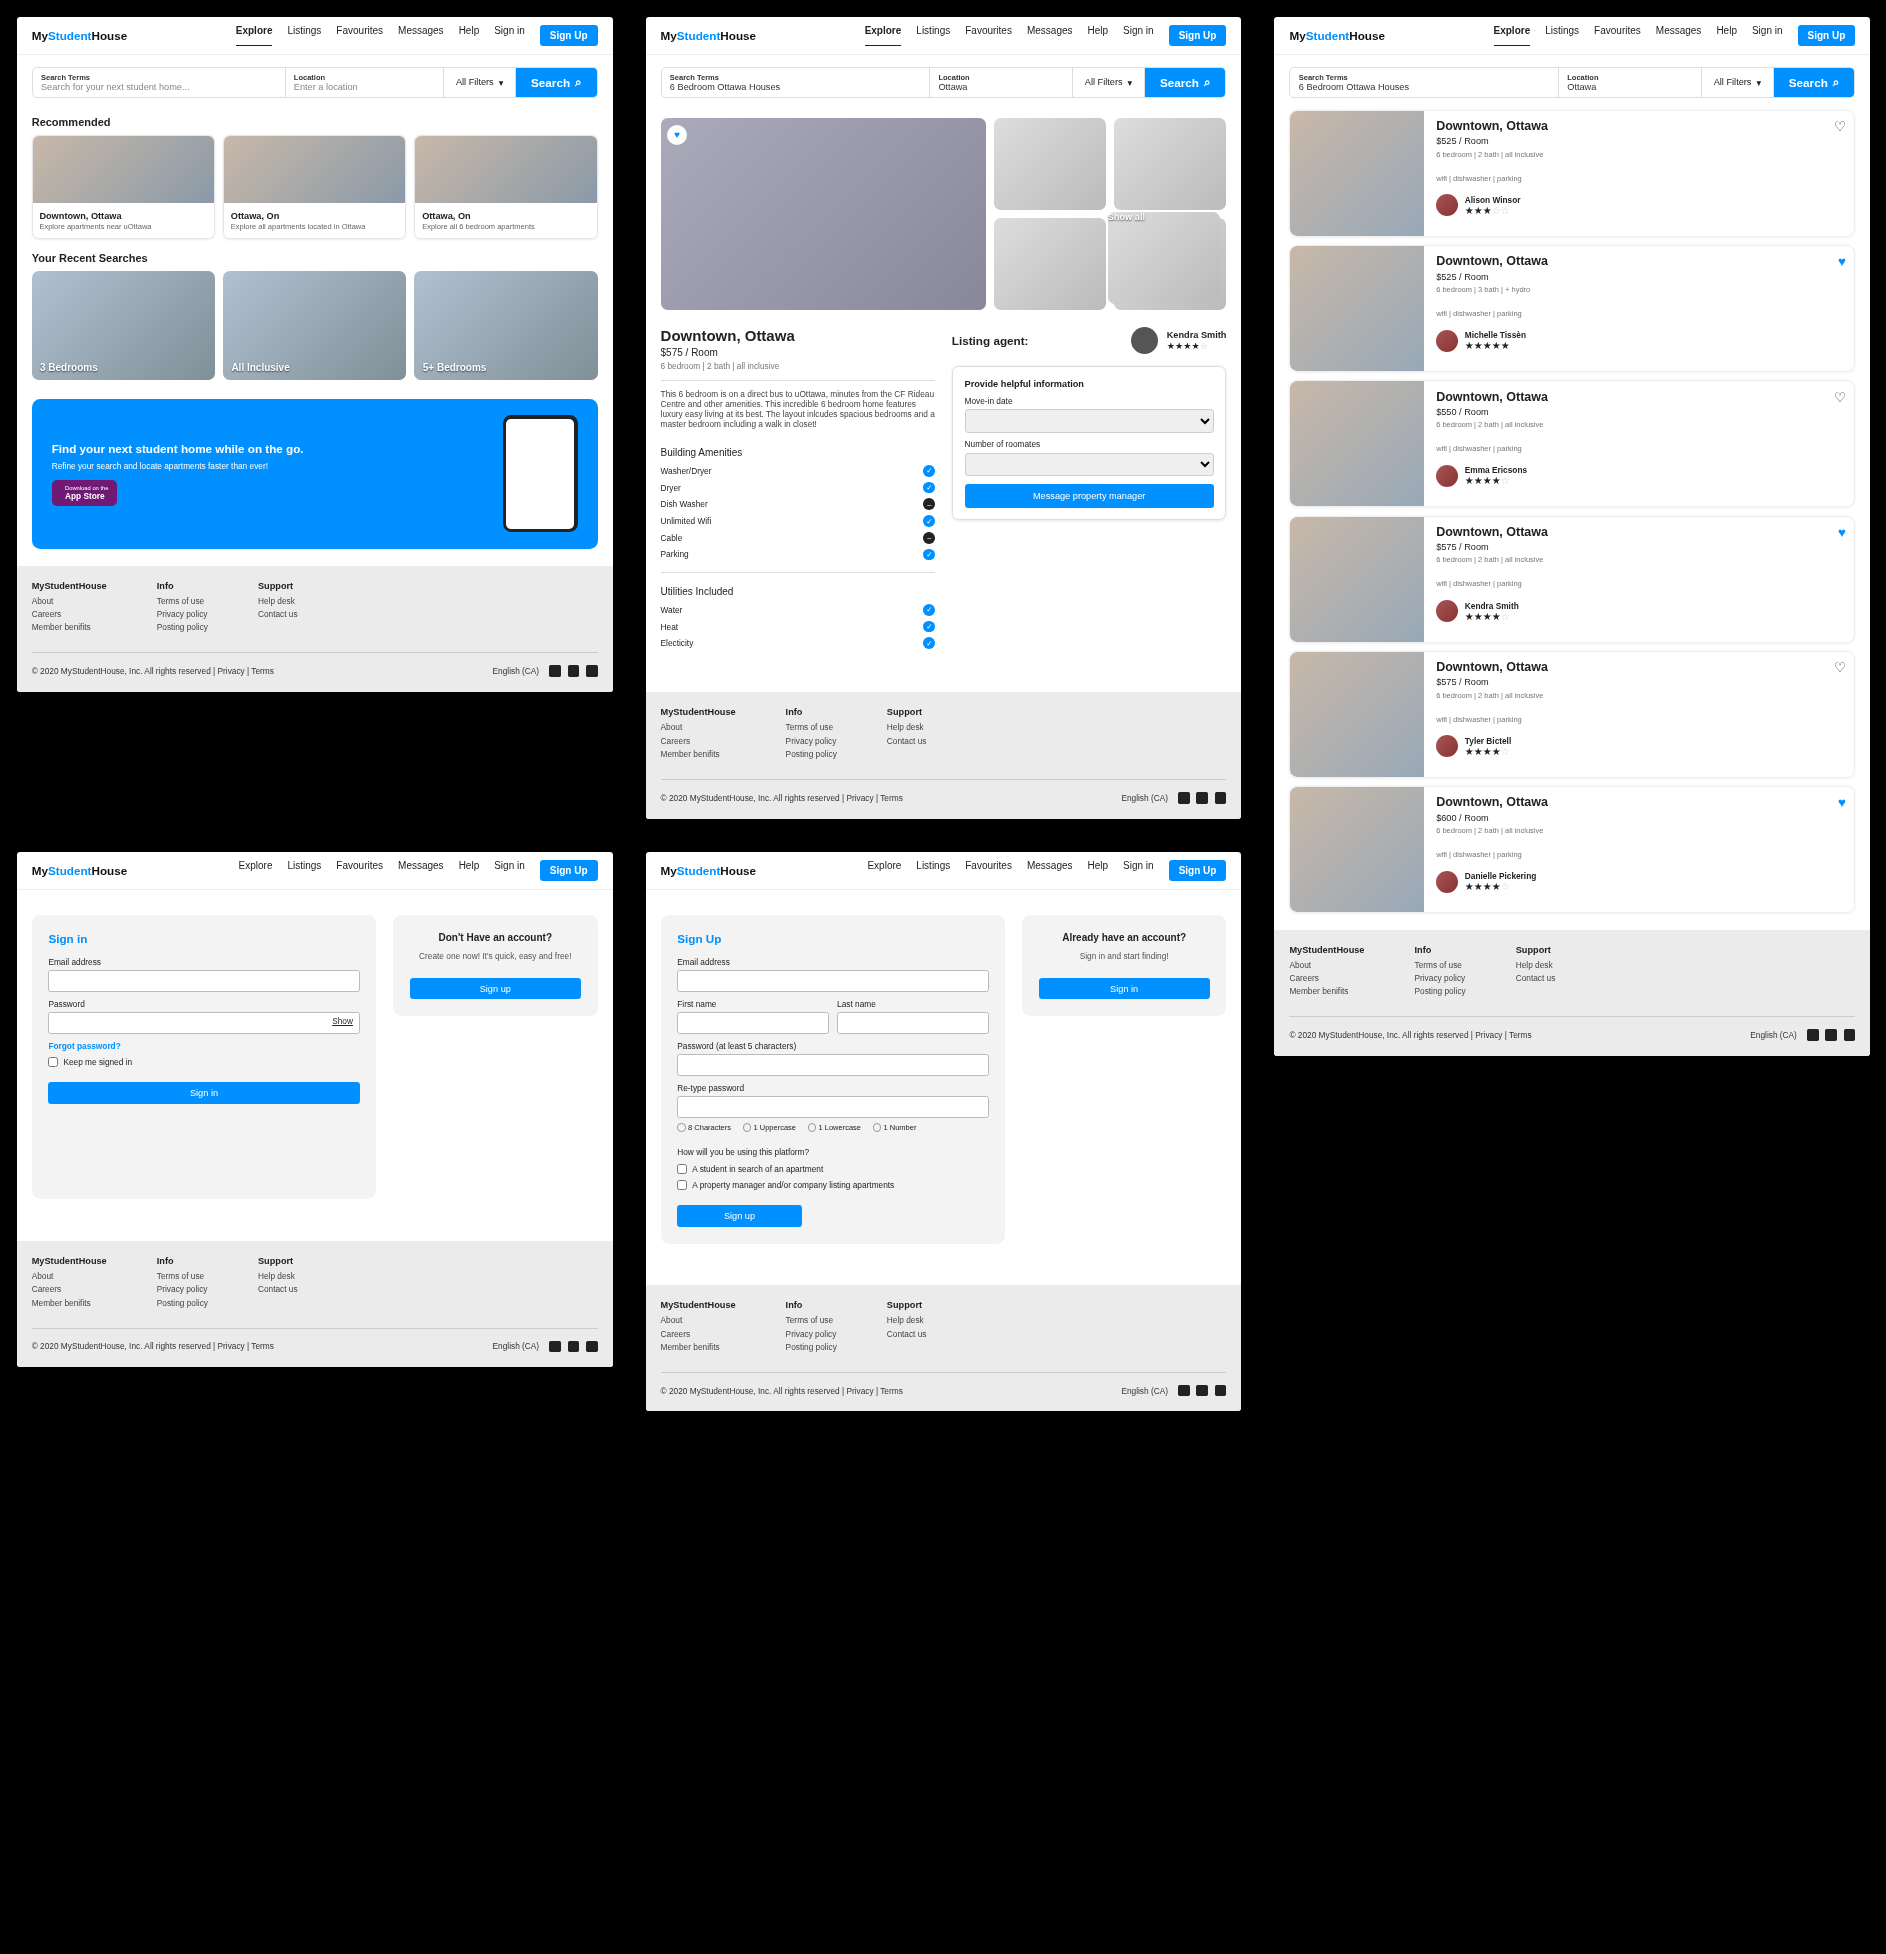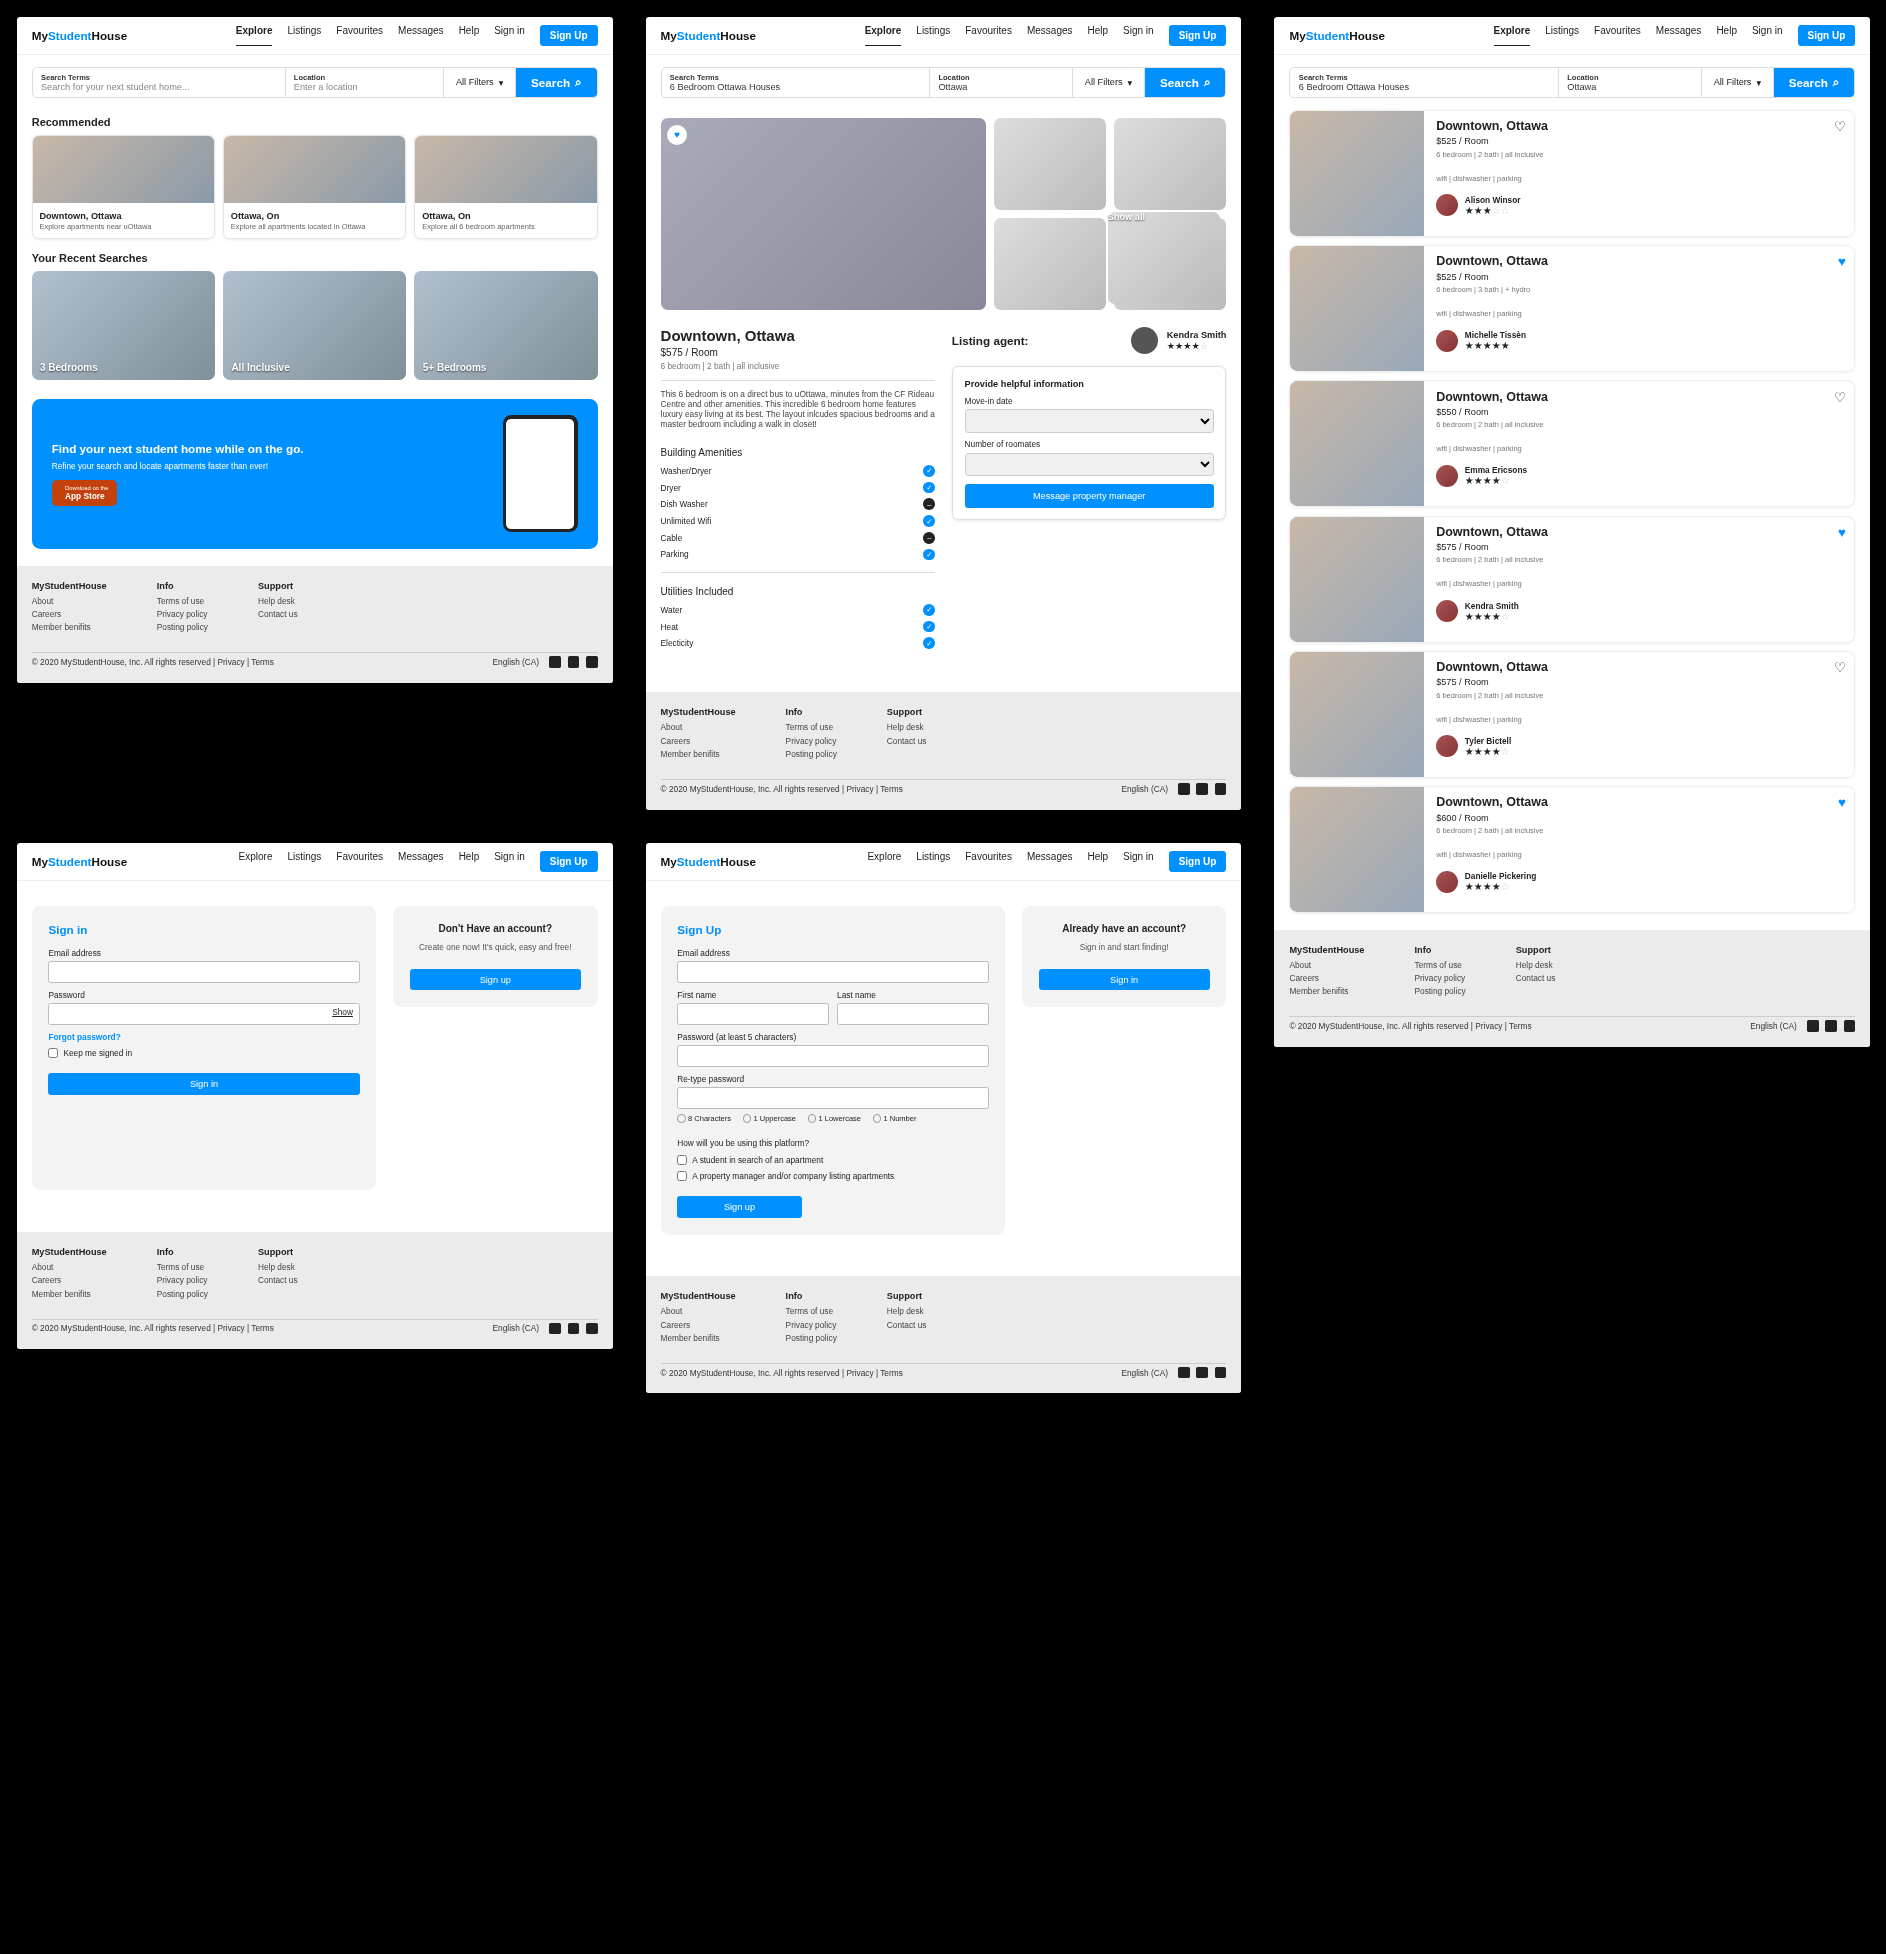--- a/index.html
+++ b/index.html
@@ -30,29 +30,29 @@
 .card .bd{padding:6.7px}
 .card .bd b{font-size:9.2px;font-weight:700}
 .card .bd p{font-size:7.5px;color:#666;margin-top:1.7px}
 .tile{flex:1;position:relative;height:109px;border-radius:6.7px;overflow:hidden;background:linear-gradient(135deg,#b0c0d0,#809098)}
 .tile .cap{position:absolute;bottom:6.7px;left:8.3px;color:#fff;font-weight:700;font-size:10px;text-shadow:0 0.8px 1.7px rgba(0,0,0,0.6)}
 
 .banner{background:#0090ff;color:#fff;border-radius:8.3px;margin:11.7px 15px;padding:16.7px 20px;display:flex;gap:16.7px;align-items:center}
 .banner .txt{flex:1}
 .banner h4{font-size:11.7px;font-weight:700;margin-bottom:6.7px}
 .banner p{font-size:8.3px;margin-bottom:8.3px}
-.appstore{background:#c2410c;color:#fff;border-radius:5px;padding:5px 8.3px;display:inline-flex;align-items:center;gap:5px;font-size:8.3px}
+.appstore{background:#701a75;color:#fff;border-radius:5px;padding:5px 8.3px;display:inline-flex;align-items:center;gap:5px;font-size:8.3px}
 .phone{width:75px;height:117px;background:#222;border-radius:8.3px;padding:3.3px}
 .phone .scr{background:#fff;height:100%;border-radius:5px}
 
 .ftr{background:#ebebeb;padding:15px;margin-top:16.7px}
 .fcols{display:flex;gap:50px;margin-bottom:16.7px}
 .fcol b{font-size:9.2px;font-weight:700;display:block;margin-bottom:5px}
 .fcol a{display:block;font-size:8.3px;color:#444;text-decoration:none;margin-bottom:3.3px}
-.fbot{border-top:0.8px solid #ccc;padding-top:3px;display:flex;align-items:center;font-size:8.3px;color:#333}
+.fbot{border-top:0.8px solid #ccc;padding-top:12px;display:flex;align-items:center;font-size:8.3px;color:#333}
 .fbot a{color:#333;text-decoration:none}
 .soc{display:flex;gap:6.7px;margin-left:10px}
 .soc span{width:11.7px;height:11.7px;background:#222;border-radius:1.7px}
 
 .gallery{display:flex;gap:8.3px;padding:8.3px 15px}
 .gmain{flex:1.4;height:192px;background:linear-gradient(135deg,#aab,#889);border-radius:6.7px;position:relative}
 .fav{position:absolute;top:6.7px;left:6.7px;width:20px;height:20px;background:#fff;border-radius:50%;display:flex;align-items:center;justify-content:center;color:#0090ff}
 .gthumbs{flex:1;display:grid;grid-template-columns:1fr 1fr;gap:8.3px}
 .gthumbs div{background:linear-gradient(135deg,#ddd,#bbb);border-radius:6.7px;height:92px;position:relative}
 .showall{position:absolute;bottom:6.7px;right:6.7px;color:#fff;font-weight:600;font-size:9.2px;text-shadow:0 0.8px 1.7px rgba(0,0,0,0.6)}

